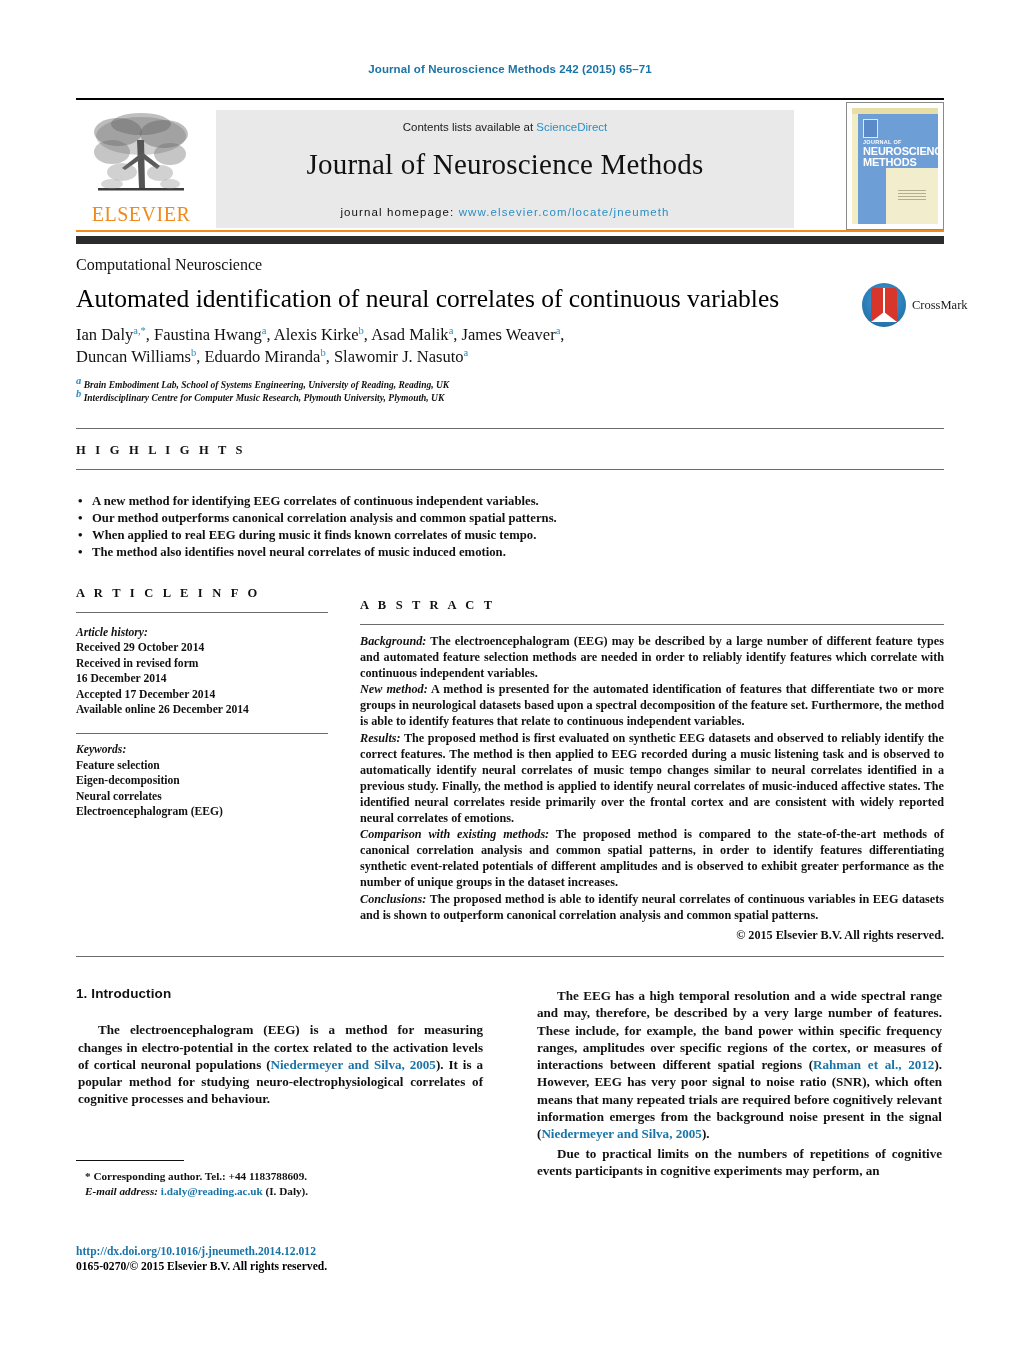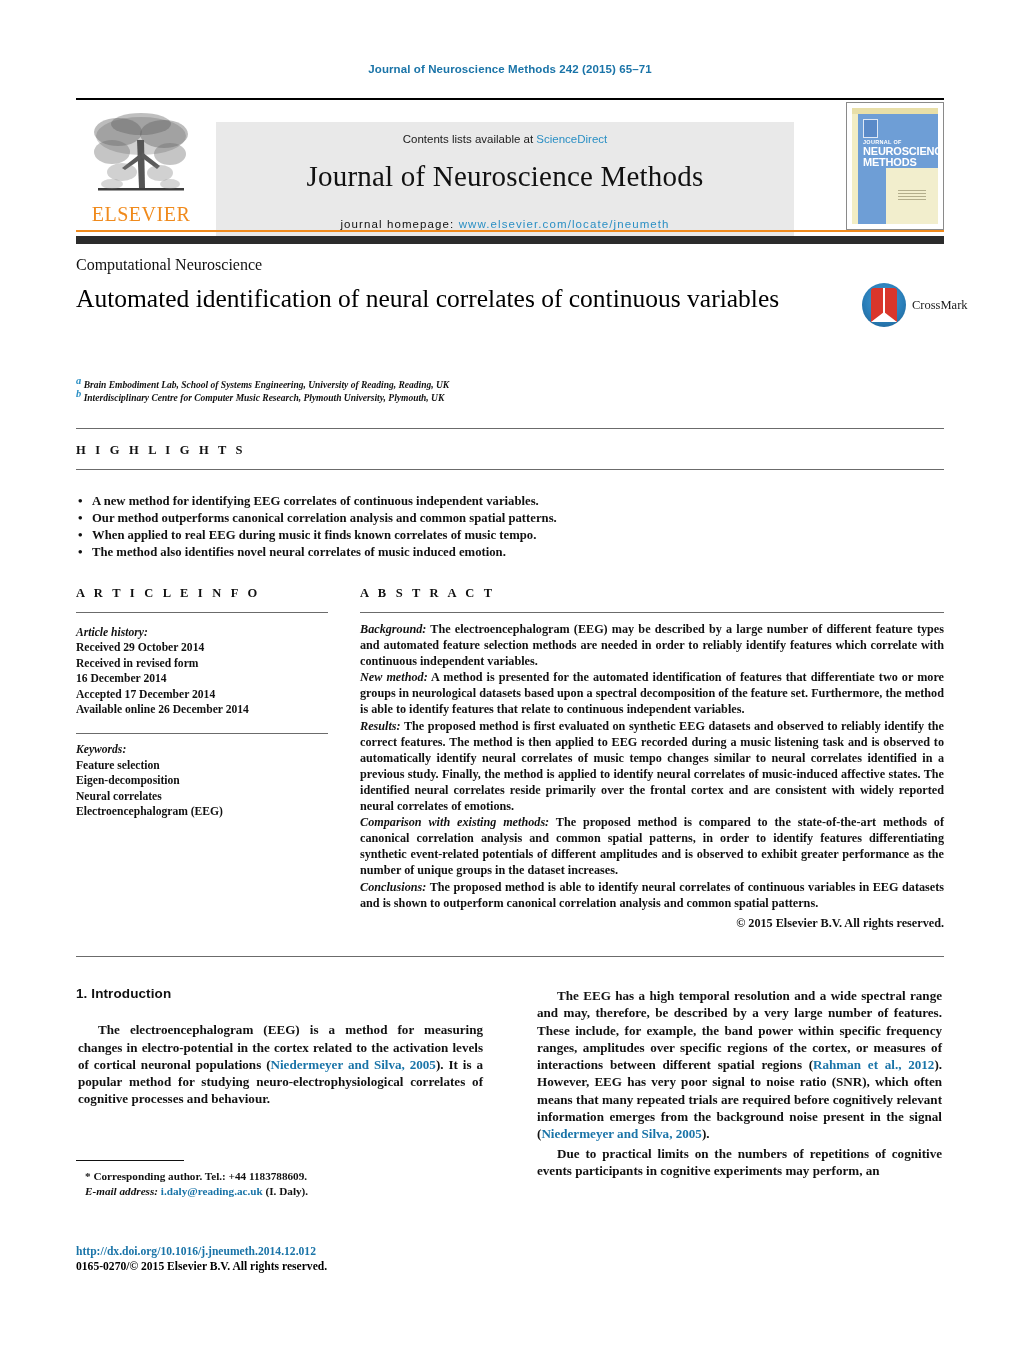--- a/index.html
+++ b/index.html
@@ -72,21 +72,21 @@
     text-align: center;
     font-family: "Liberation Serif", serif;
     font-size: 20px;
     letter-spacing: .5px;
     color: #f08a1c;
     font-weight: 400;
   }
   .center-band {
     position: absolute;
     left: 140px;
-    top: 24px;
+    top: 12px;
     width: 578px;
     height: 118px;
     background: #e9e9e9;
   }
   .contents-line {
     position: absolute;
     left: 0;
     top: 11px;
     width: 578px;
     text-align: center;
@@ -358,21 +358,21 @@
   
   .info-col {
     position: absolute;
     left: 76px;
     top: 586px;
     width: 252px;
   }
   .abs-col {
     position: absolute;
     left: 360px;
-    top: 586px;
+    top: 598px;
     width: 584px;
   }
   .col-rule {
     height: 1px;
     background: #6b6b6b;
     margin-top: 11px;
   }
   .info-body {
     font-family: "Liberation Serif", serif;
     font-size: 11.6px;
@@ -568,20 +568,24 @@
   <h1 class="article-title" style="margin:0;font-weight:400;">Automated identification of neural correlates of continuous variables</h1>
 
   <div class="crossmark">
     <div class="cm-badge">
       <div class="cm-inner"></div>
       <div class="cm-notch"></div>
     </div>
     <div class="cm-label">CrossMark</div>
   </div>
 
+  <div class="authors">
+    <div>Ian Daly<sup>a,*</sup>, Faustina Hwang<sup>a</sup>, Alexis Kirke<sup>b</sup>, Asad Malik<sup>a</sup>, James Weaver<sup>a</sup>,</div>
+    <div>Duncan Williams<sup>b</sup>, Eduardo Miranda<sup>b</sup>, Slawomir J. Nasuto<sup>a</sup></div>
+  </div>
 
   <div class="aff">
     <div><sup>a</sup> Brain Embodiment Lab, School of Systems Engineering, University of Reading, Reading, UK</div>
     <div><sup>b</sup> Interdisciplinary Centre for Computer Music Research, Plymouth University, Plymouth, UK</div>
   </div>
 
   <div class="hl-wrap">
     <div class="hl-rule-top"></div>
     <div class="caps-heading">H I G H L I G H T S</div>
     <div class="hl-rule"></div>

